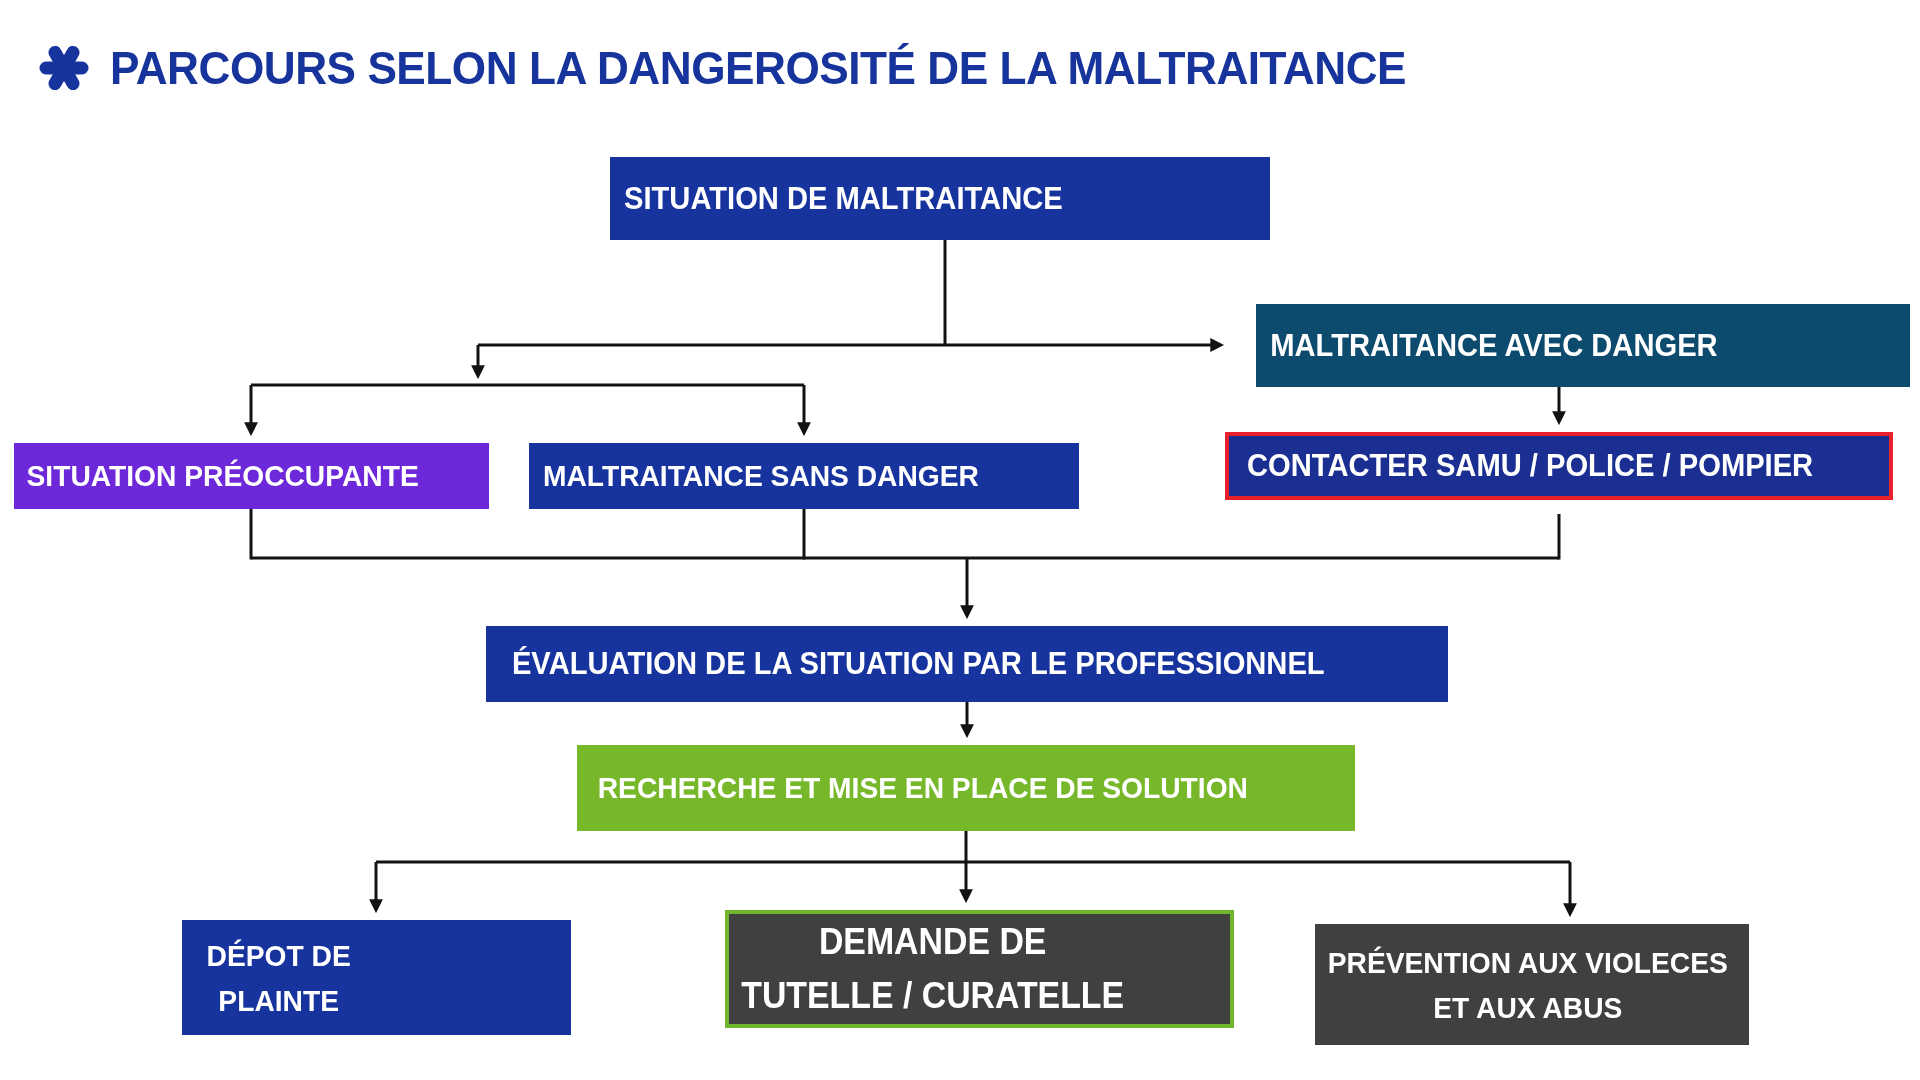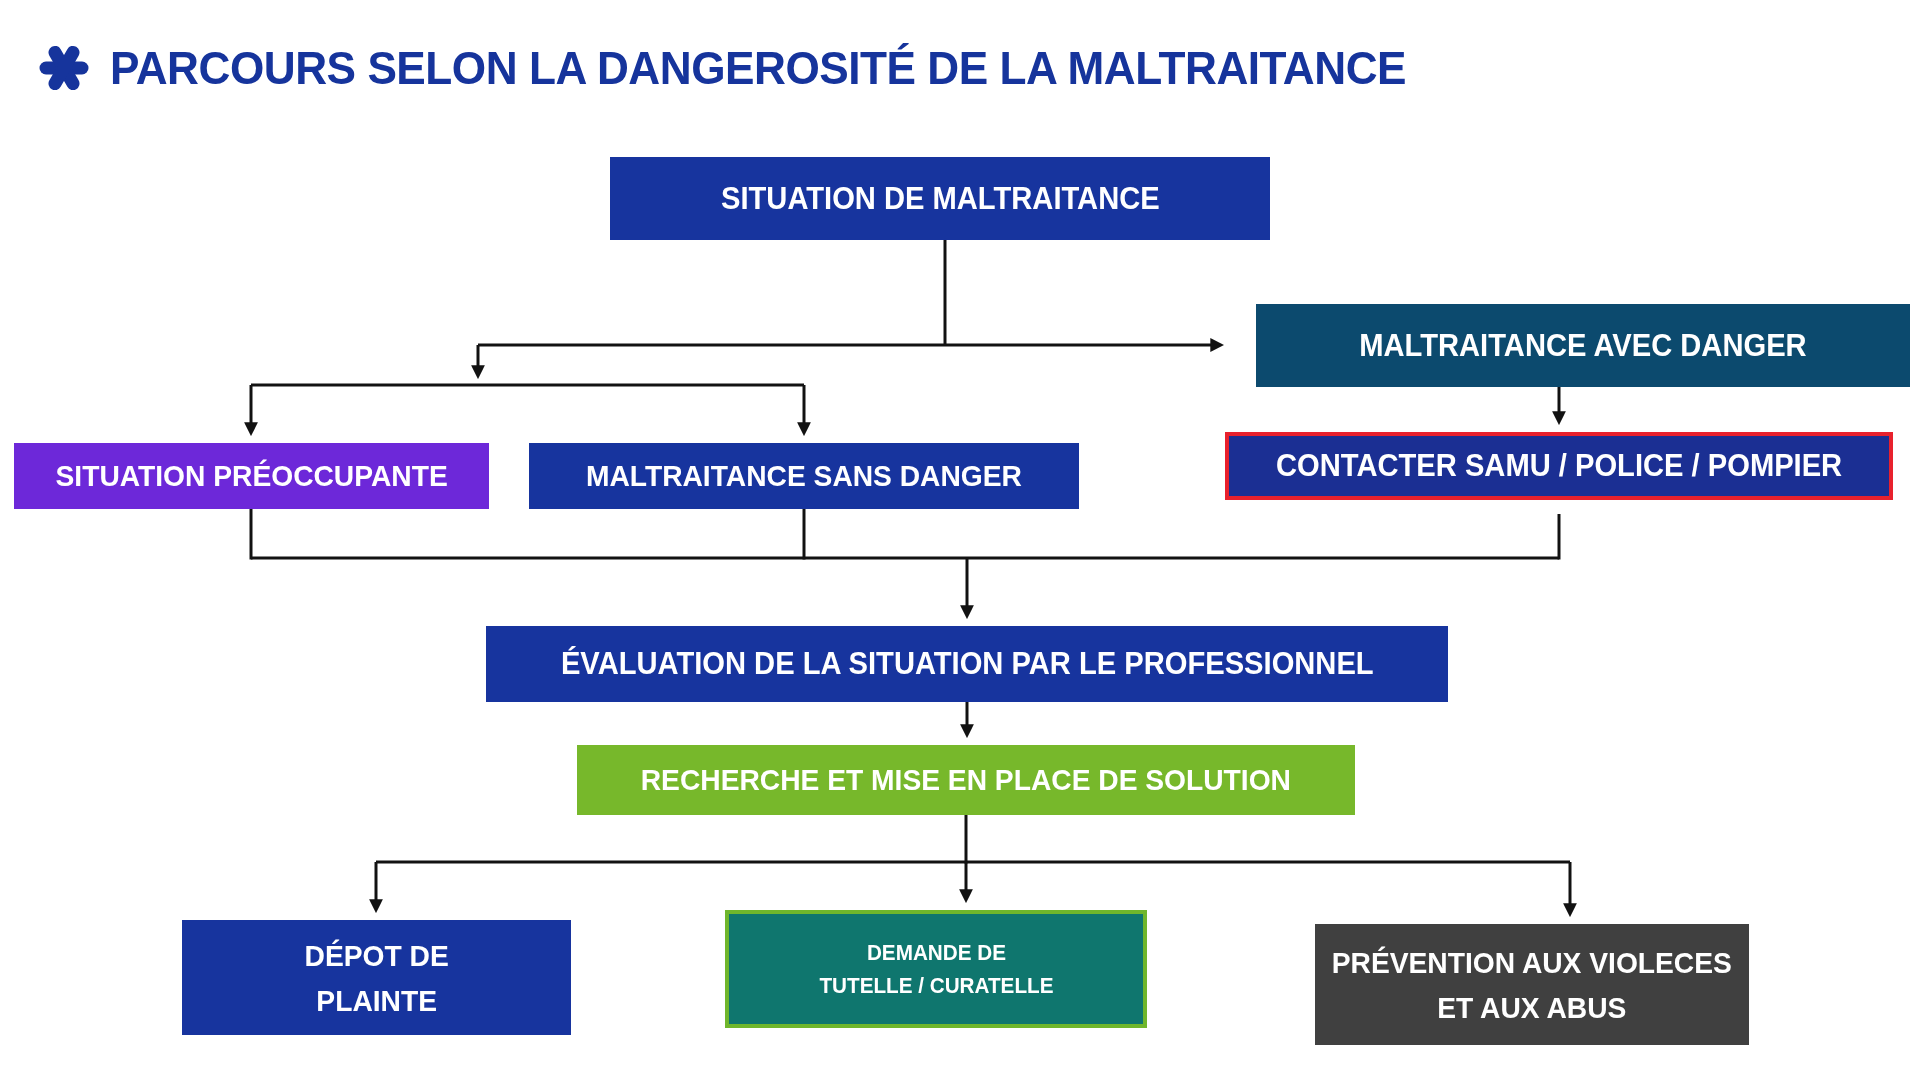--- a/index.html
+++ b/index.html
@@ -10,21 +10,21 @@
   .header{
     position:absolute;left:38px;top:30px;height:60px;
     display:flex;align-items:center;gap:20px;margin-top:8px;
   }
   .title{
     color:#16349C;font-size:46px;font-weight:800;letter-spacing:-0.5px;
     white-space:nowrap;display:inline-block;transform:scaleX(0.96);transform-origin:left center;
   }
   .connectors{position:absolute;left:0;top:0;width:1920px;height:1080px;}
   .node{
-    position:absolute;display:flex;align-items:center;justify-content:center;
+    position:absolute;display:flex;align-items:center;
     color:#FFFFFF;font-weight:700;text-align:center;box-sizing:border-box;
   }
   .node .label{display:inline-block;transform:scaleX(0.94);line-height:1.15;}
   .blue{background:#17349E;}
   .red{background:#E8212D;}
   .green{background:#77B82B;}
   .orange{background:#E9994C;}
   .bordered-red{background:#1B2F93;border:4px solid #E8212D;}
   .bordered-green{background:#17349E;border:4px solid #6FB62C;}
   .two-line .label span{display:block;line-height:1.5;}
@@ -88,32 +88,32 @@
 </div>
 
 <div class="node blue" style="left: 529px; top: 443px; width: 550px; height: 66px; font-size: 30px; background-color: rgb(23, 52, 158);">
   <span class="label">MALTRAITANCE SANS DANGER</span>
 </div>
 
 <div class="node blue" style="left: 486px; top: 626px; width: 962px; height: 76px; font-size: 31px; background-color: rgb(23, 52, 158);">
   <span class="label">ÉVALUATION DE LA SITUATION PAR LE PROFESSIONNEL</span>
 </div>
 
-<div class="node green" style="left: 577px; top: 745px; width: 778px; height: 70px; font-size: 30px; background-color: rgb(119, 184, 43);">
+<div class="node green" style="left: 577px; top: 745px; width: 778px; height: 86px; font-size: 30px; background-color: rgb(119, 184, 43);">
   <span class="label">RECHERCHE ET MISE EN PLACE DE SOLUTION</span>
 </div>
 
-<div class="node blue two-line" style="left: 182px; top: 920px; width: 389px; height: 115px; font-size: 30px; background-color: rgb(23, 52, 158);">
+<div class="node blue two-line" style="left: 182px; top: 920px; width: 389px; height: 115px; font-size: 30px; background-color: rgb(23, 52, 158); padding-left: 20px;">
   <span class="label">
     <span>DÉPOT DE</span>
     <span>PLAINTE</span>
   </span>
 </div>
 
-<div class="node bordered-green two-line" style="left: 725px; top: 910px; width: 422px; height: 118px; font-size: 22px; background-color: #0f766e; border-color: rgb(111, 182, 44);">
+<div class="node bordered-green two-line" style="left: 725px; top: 910px; width: 509px; height: 118px; font-size: 36px; background-color: #404040; border-color: rgb(111, 182, 44);">
   <span class="label">
     <span>DEMANDE DE</span>
     <span>TUTELLE / CURATELLE</span>
   </span>
 </div>
 
 <div class="node orange two-line" style="left: 1315px; top: 924px; width: 434px; height: 121px; font-size: 30px; background-color: #404040;">
   <span class="label">
     <span>PRÉVENTION AUX VIOLECES</span>
     <span>ET AUX ABUS</span>

